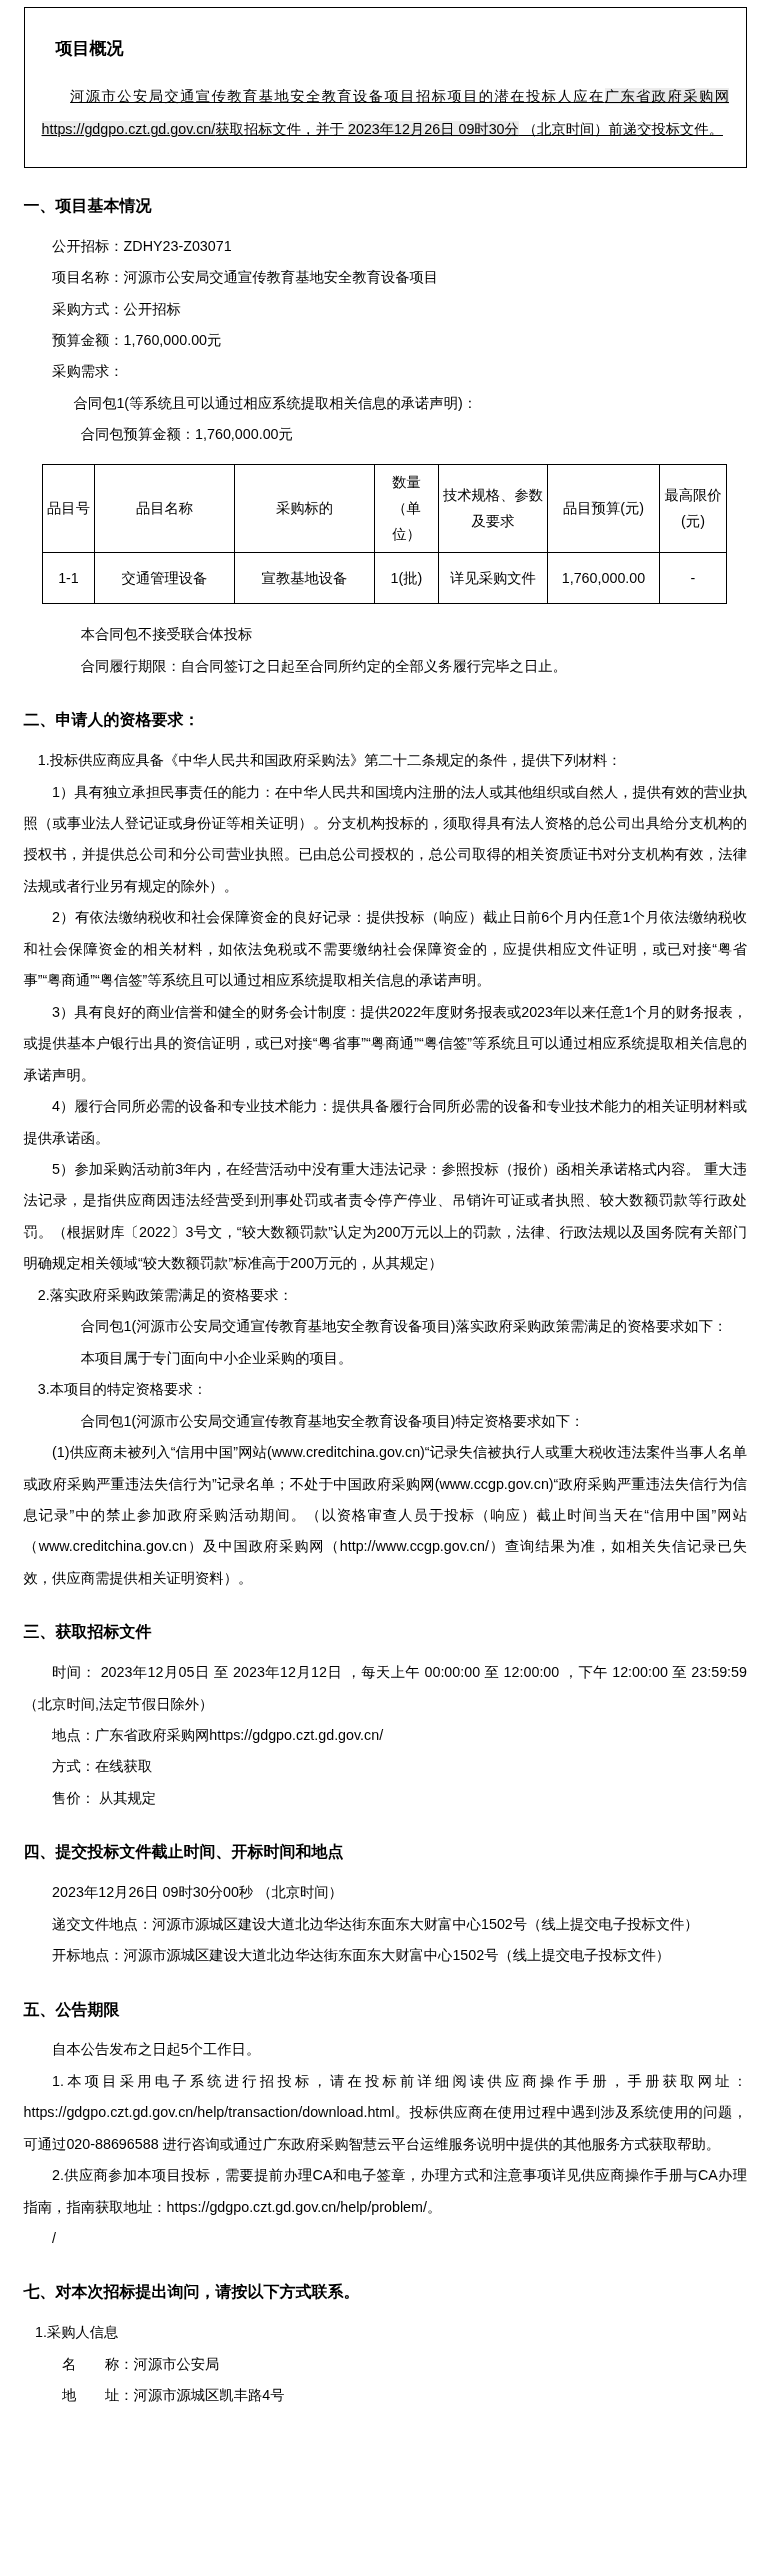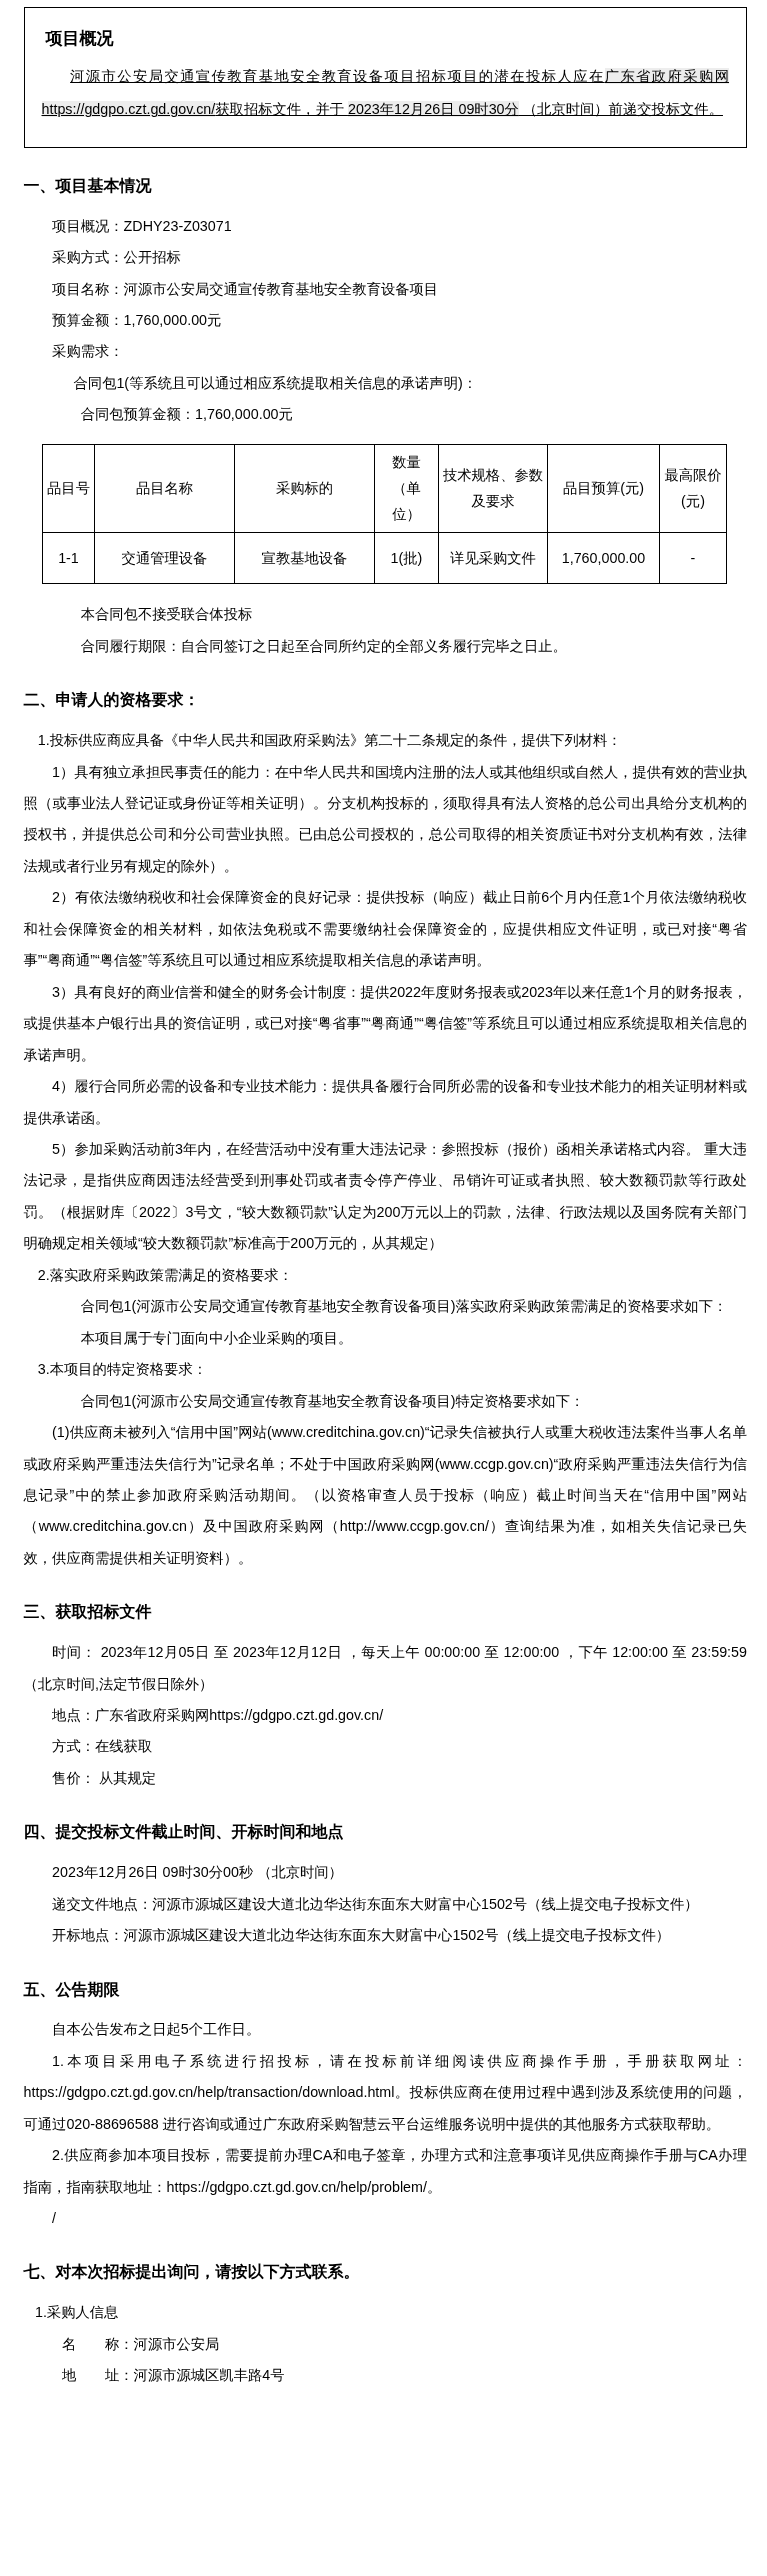--- a/index.html
+++ b/index.html
@@ -7,21 +7,21 @@
     width:768px; box-sizing:border-box;
     padding:6.7px 21px 67px 23.5px;
     font-family:"Liberation Sans", sans-serif;
     font-size:14.3px; color:#000;
   }
   .overview-box {
     border:1.7px solid #000;
     padding:10px 17px 20px 17px;
     margin-bottom:22px;
   }
-  .overview-title { font-size:17px; font-weight:bold; line-height:2; margin:4px; }
+  .overview-title { font-size:17px; font-weight:bold; line-height:2; margin:14px; }
   .overview-body { margin:0; text-indent:2em; line-height:2.35; text-align:justify;text-decoration:underline; }
   .hl { background:#ededed; }
   h2.sec { font-size:16px; font-weight:bold; margin:27px 0 13.4px 0; line-height:1.4; }
   p { margin:0; line-height:2.2; text-align:justify; }
   .ind1 { text-indent:1em; }
   .ind2 { text-indent:2em; }
   .pkg  { margin-left:1.5em; text-indent:2em; }
   .deep { margin-left:2em; text-indent:2em; }
   table.items {
     border-collapse:collapse;
@@ -48,23 +48,23 @@
 <body>
 
 <div class="page">
 
   <div class="overview-box">
     <p class="overview-title">项目概况</p>
     <p class="overview-body"><span>河源市公安局交通宣传教育基地安全教育设备项目招标项目的潜在投标人应在</span><span class="hl">广东省政府采购网https://gdgpo.czt.gd.gov.cn/</span><span>获取招标文件，并于 </span><span class="hl">2023年12月26日 09时30分</span><span> （北京时间）前递交投标文件。</span></p>
   </div>
 
   <h2 class="sec">一、项目基本情况</h2>
-  <p class="ind2">项目概况：ZDHY23-Z03071</p>
+  <p class="ind2">公开招标：ZDHY23-Z03071</p>
+  <p class="ind2">项目名称：河源市公安局交通宣传教育基地安全教育设备项目</p>
   <p class="ind2">采购方式：公开招标</p>
-  <p class="ind2">项目名称：河源市公安局交通宣传教育基地安全教育设备项目</p>
   <p class="ind2">预算金额：1,760,000.00元</p>
   <p class="ind2">采购需求：</p>
   <p class="pkg">合同包1(等系统且可以通过相应系统提取相关信息的承诺声明)：</p>
   <p class="deep">合同包预算金额：1,760,000.00元</p>
 
   <table class="items">
     <colgroup>
       <col style="width:52px">
         <col style="width:140px">
         <col style="width:140px">

